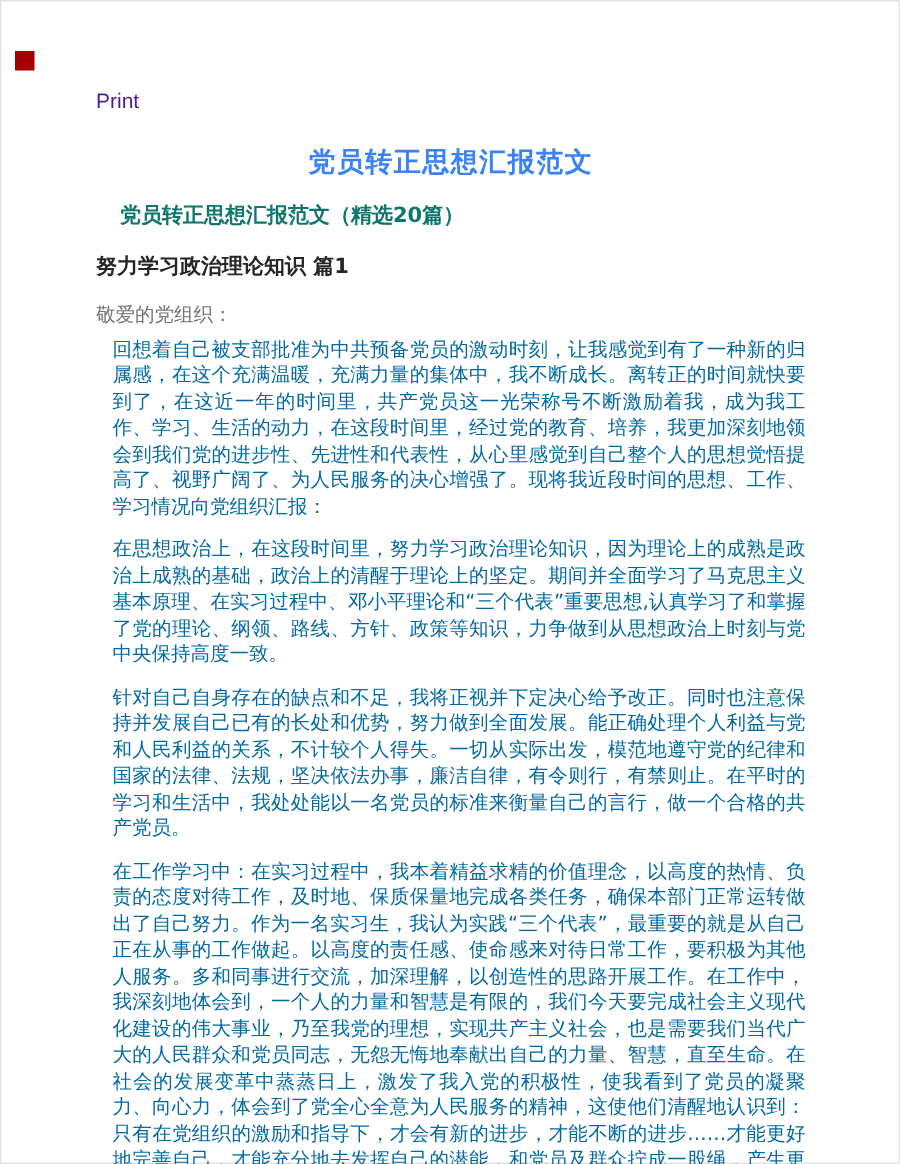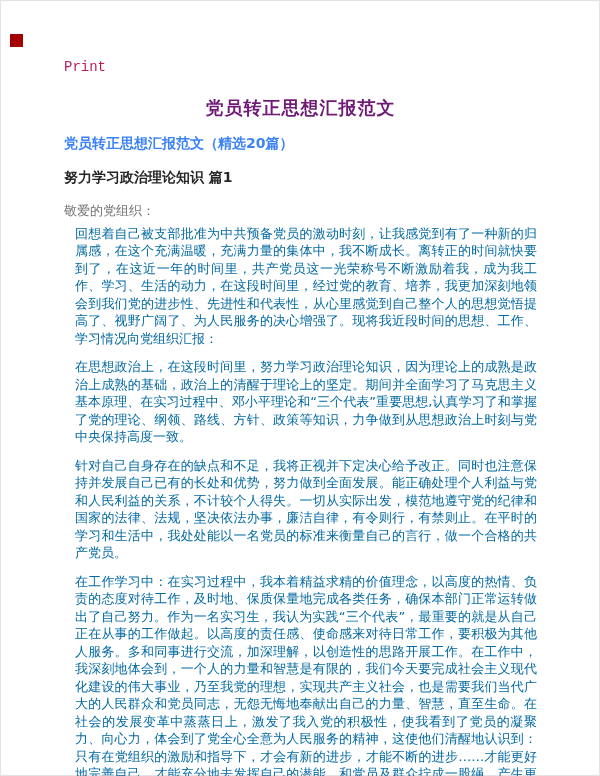--- a/index.html
+++ b/index.html
@@ -18,46 +18,46 @@
     left: 10px;
     top: 34px;
     width: 13px;
     height: 13px;
     background: #a40000;
   }
   .print-label {
     position: absolute;
     left: 64px;
     top: 59px;
-    font-family: Liberation Mono, monospace;
+    font-family: Liberation Sans, sans-serif;
     font-size: 14px;
-    color: #be185d;
+    color: #4c1d95;
     cursor: pointer;
   }
   .content {
     position: absolute;
     left: 64px;
     top: 96px;
     width: 473px;
     color: #3d3d3d;
   }
   .title {
     margin: 0 0 15px 0;
     text-align: center;
     font-size: 18px;
     font-weight: bold;
-    color: #701a75;
+    color: #3b82f6;
     letter-spacing: 1px;
     font-family: Liberation Mono, monospace;
   }
   .subtitle {
-    margin: 0 0 16px 0;
+    margin: 0 0 16px 16px;
     font-size: 14px;
     font-weight: bold;
-    color: #3b82f6;
+    color: #0f766e;
   }
   .heading {
     margin: 0 0 15px 0;
     font-size: 14px;
     font-weight: bold;
     color: #262626;
   }
   .salutation {
     margin: 0 0 5px 0;
     font-size: 13px;

